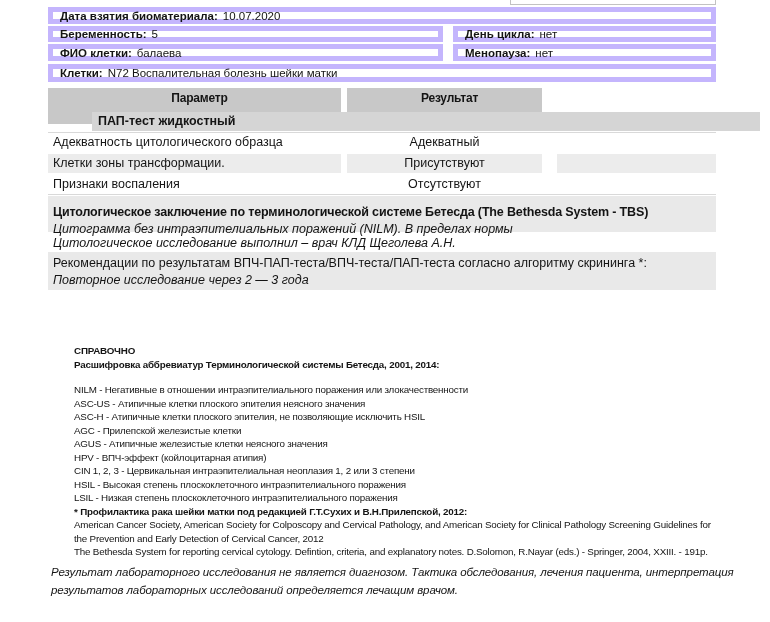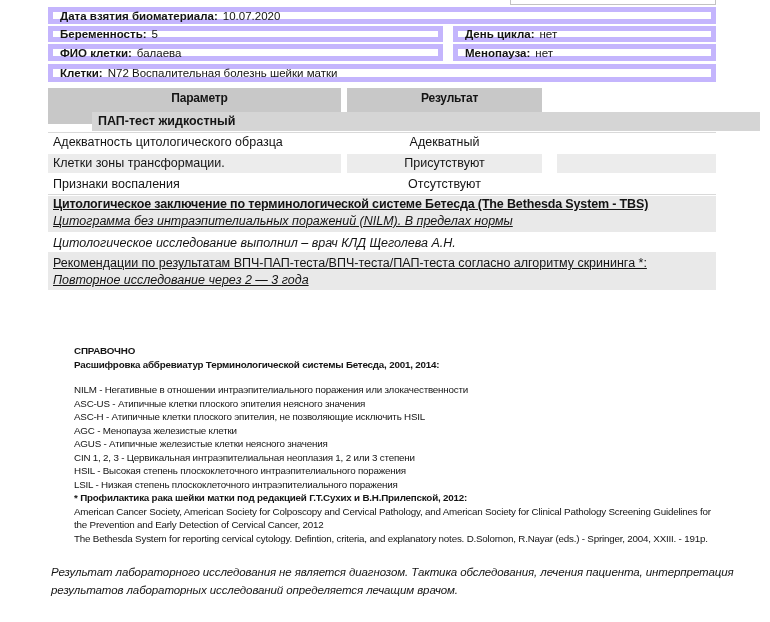--- a/index.html
+++ b/index.html
@@ -28,21 +28,21 @@
     background:#d5d5d5; font-weight:bold; font-size:12.5px; line-height:19px;
     padding-left:6px; box-sizing:border-box;margin-left:44px;
   }
   .rowtext { font-size:12.5px; line-height:19px; height:19px; }
   .param { padding-left:5px; }
   .result { text-align:center; }
   .altbg { background:#ececec; }
   .hairline { position:absolute; left:48px; width:668px; height:1px; background:#d9d9d9; }
   .block {
     position:absolute; left:48px; width:668px; background:#e9e9e9;
-    box-sizing:border-box; padding:0 5px 0 5px; font-size:12.5px; line-height:16.5px;text-decoration:underline;
+    box-sizing:border-box; padding:8px 5px 0 5px; font-size:12.5px; line-height:16.5px;
   }
   .block .t { font-weight:bold; letter-spacing:-0.15px; white-space:nowrap; }
   .it { font-style:italic; }
   .performed {
     position:absolute; left:53px; top:236px; font-size:12.5px; font-style:italic; white-space:nowrap;
   }
   .ref {
     position:absolute; left:50px; top:344px; font-size:9.8px; line-height:13.5px;
     letter-spacing:-0.2px; white-space:nowrap;margin-left:24px;
   }
@@ -123,22 +123,23 @@
     <div class="it">Повторное исследование через 2 — 3 года</div>
   </div>
 
   <div class="ref">
     <div class="bold">СПРАВОЧНО</div>
     <div class="bold">Расшифровка аббревиатур Терминологической системы Бетесда, 2001, 2014:</div>
     <div class="gap"></div>
     <div>NILM - Негативные в отношении интраэпителиального поражения или злокачественности</div>
     <div>ASC-US - Атипичные клетки плоского эпителия неясного значения</div>
     <div>ASC-H - Атипичные клетки плоского эпителия, не позволяющие исключить HSIL</div>
-    <div>AGC - Менопауза железистые клетки</div>
+    <div>AGC - Прилепской железистые клетки</div>
     <div>AGUS - Атипичные железистые клетки неясного значения</div>
+    <div>HPV - ВПЧ-эффект (койлоцитарная атипия)</div>
     <div>CIN 1, 2, 3 - Цервикальная интраэпителиальная неоплазия 1, 2 или 3 степени</div>
     <div>HSIL - Высокая степень плоскоклеточного интраэпителиального поражения</div>
     <div>LSIL - Низкая степень плоскоклеточного интраэпителиального поражения</div>
     <div class="bold">* Профилактика рака шейки матки под редакцией Г.Т.Сухих и В.Н.Прилепской, 2012:</div>
     <div>American Cancer Society, American Society for Colposcopy and Cervical Pathology, and American Society for Clinical Pathology Screening Guidelines for</div>
     <div>the Prevention and Early Detection of Cervical Cancer, 2012</div>
     <div>The Bethesda System for reporting cervical cytology. Defintion, criteria, and explanatory notes. D.Solomon, R.Nayar (eds.) - Springer, 2004, XXIII. - 191p.</div>
   </div>
 
   <div class="disclaimer">

